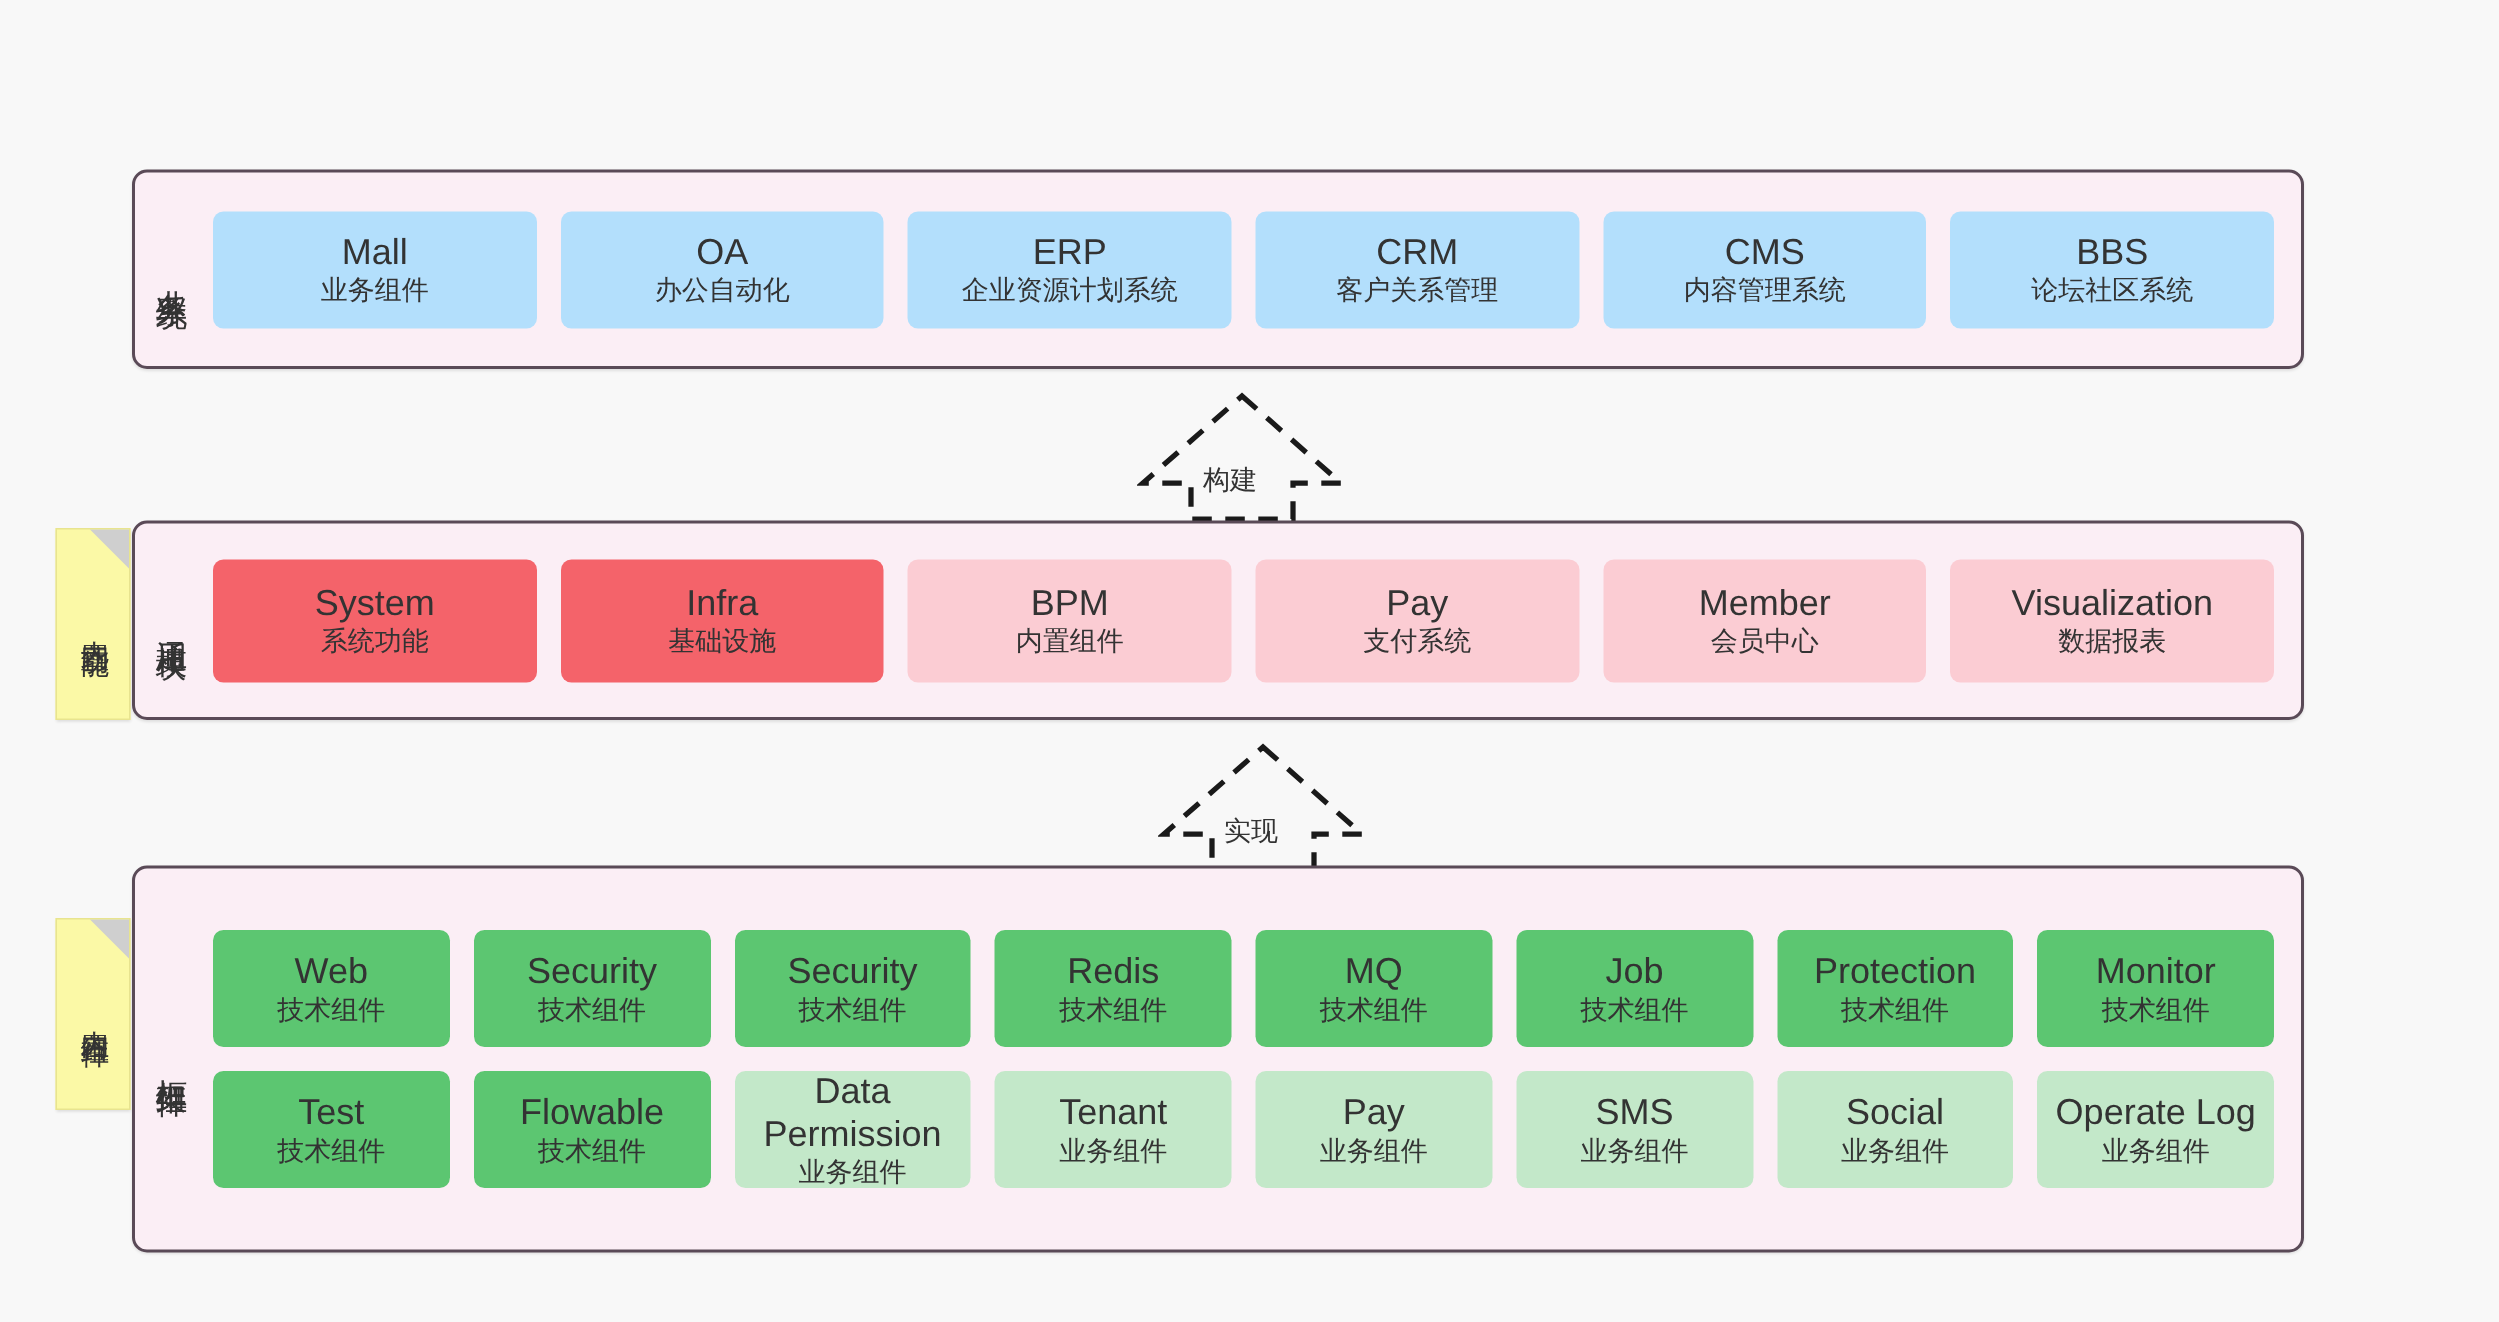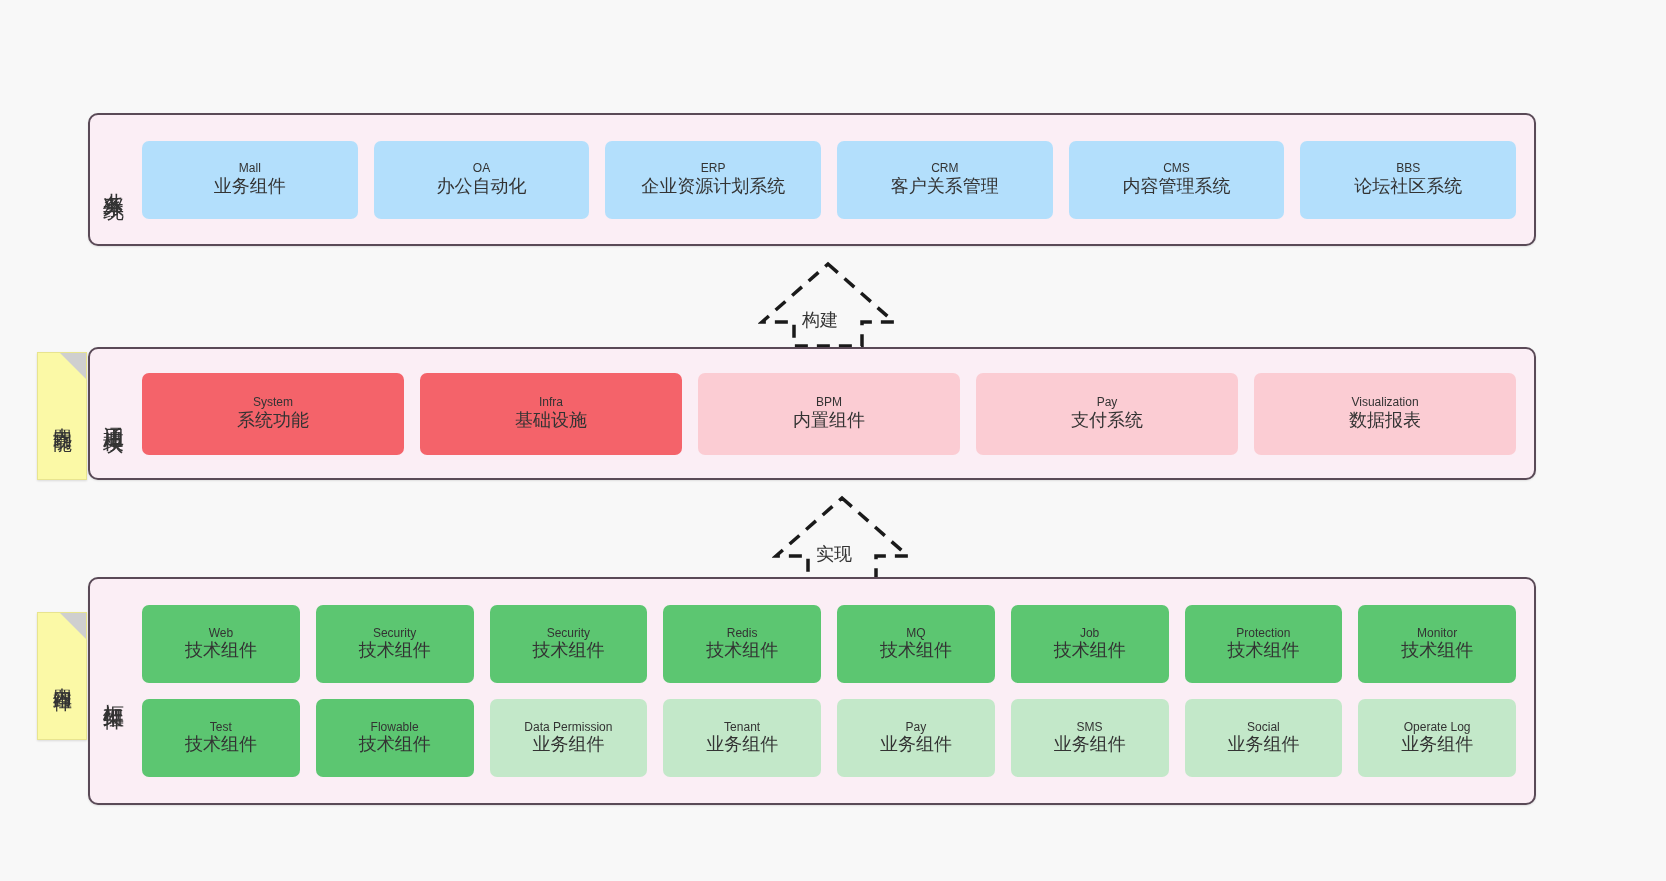--- a/index.html
+++ b/index.html
@@ -70,21 +70,21 @@
     display: flex;
     flex-direction: column;
     align-items: center;
     justify-content: center;
     text-align: center;
     box-sizing: border-box;
     padding: 6px 4px;
     line-height: 1.22;
     user-select: none;
   }
-  .card .t1 { font-size: 12px; }
+  .card .t1 { font-size: 24px; }
   .card .t2 { font-size: 18px; }
 
   .h-biz  { height: 78px; }
   .h-mod  { height: 82px; }
   .h-comp { height: 78px; }
 
   
   .c-blue      { background: #b3dffc; color: #333333; }
   .c-red       { background: #f4636a; color: #333333; }
   .c-pink      { background: #fbccd3; color: #333333; }
@@ -197,40 +197,44 @@
         </div>
         <div class="card c-pink h-mod">
           <span class="t1">BPM</span>
           <span class="t2">内置组件</span>
         </div>
         <div class="card c-pink h-mod">
           <span class="t1">Pay</span>
           <span class="t2">支付系统</span>
         </div>
         <div class="card c-pink h-mod">
+          <span class="t1">Member</span>
+          <span class="t2">会员中心</span>
+        </div>
+        <div class="card c-pink h-mod">
           <span class="t1">Visualization</span>
           <span class="t2">数据报表</span>
         </div>
       </div>
     </div>
   </div>
 
   <div class="arrow-wrap" style="left:772px; top:492px; width:140px; height:90px;">
     <svg width="140" height="90" viewBox="0 0 140 90">
       <path d="M 70 6 L 136 64 L 104 64 L 104 88 L 36 88 L 36 64 L 4 64 Z" fill="none" stroke="#1a1a1a" stroke-width="3.5" stroke-dasharray="13 9" stroke-linejoin="miter"></path>
     </svg>
     <span class="arrow-label" style="left:44px; top:50px;">实现</span>
   </div>
 
   <div class="note" style="left:37px; top:612px; width:50px; height:128px;">
     <span class="fold"></span>
     <span>内置组件</span>
   </div>
 
-  <div class="layer" style="left:88px; top:577px; width:1448px; height:228px;">
+  <div class="layer" style="left:88px; top:577px; width:1448px; height:258px;">
     <div class="layer-title">框架组件</div>
     <div class="layer-body">
 
       <div class="row">
         <div class="card c-green h-comp">
           <span class="t1">Web</span>
           <span class="t2">技术组件</span>
         </div>
         <div class="card c-green h-comp">
           <span class="t1">Security</span>

